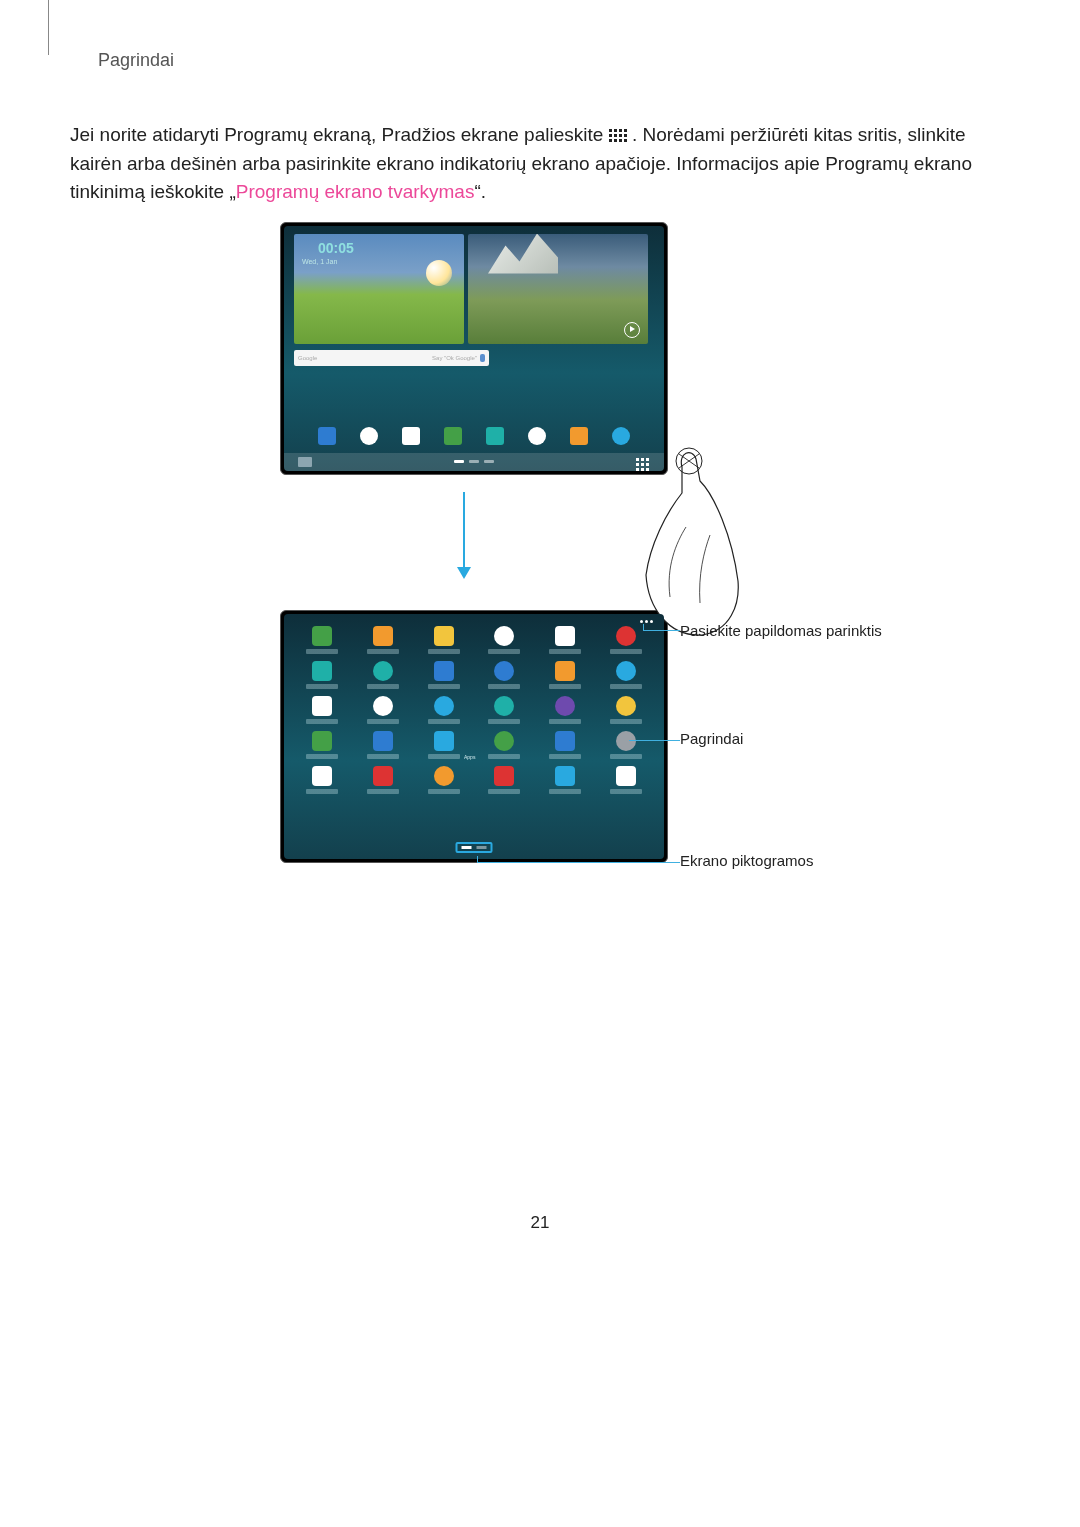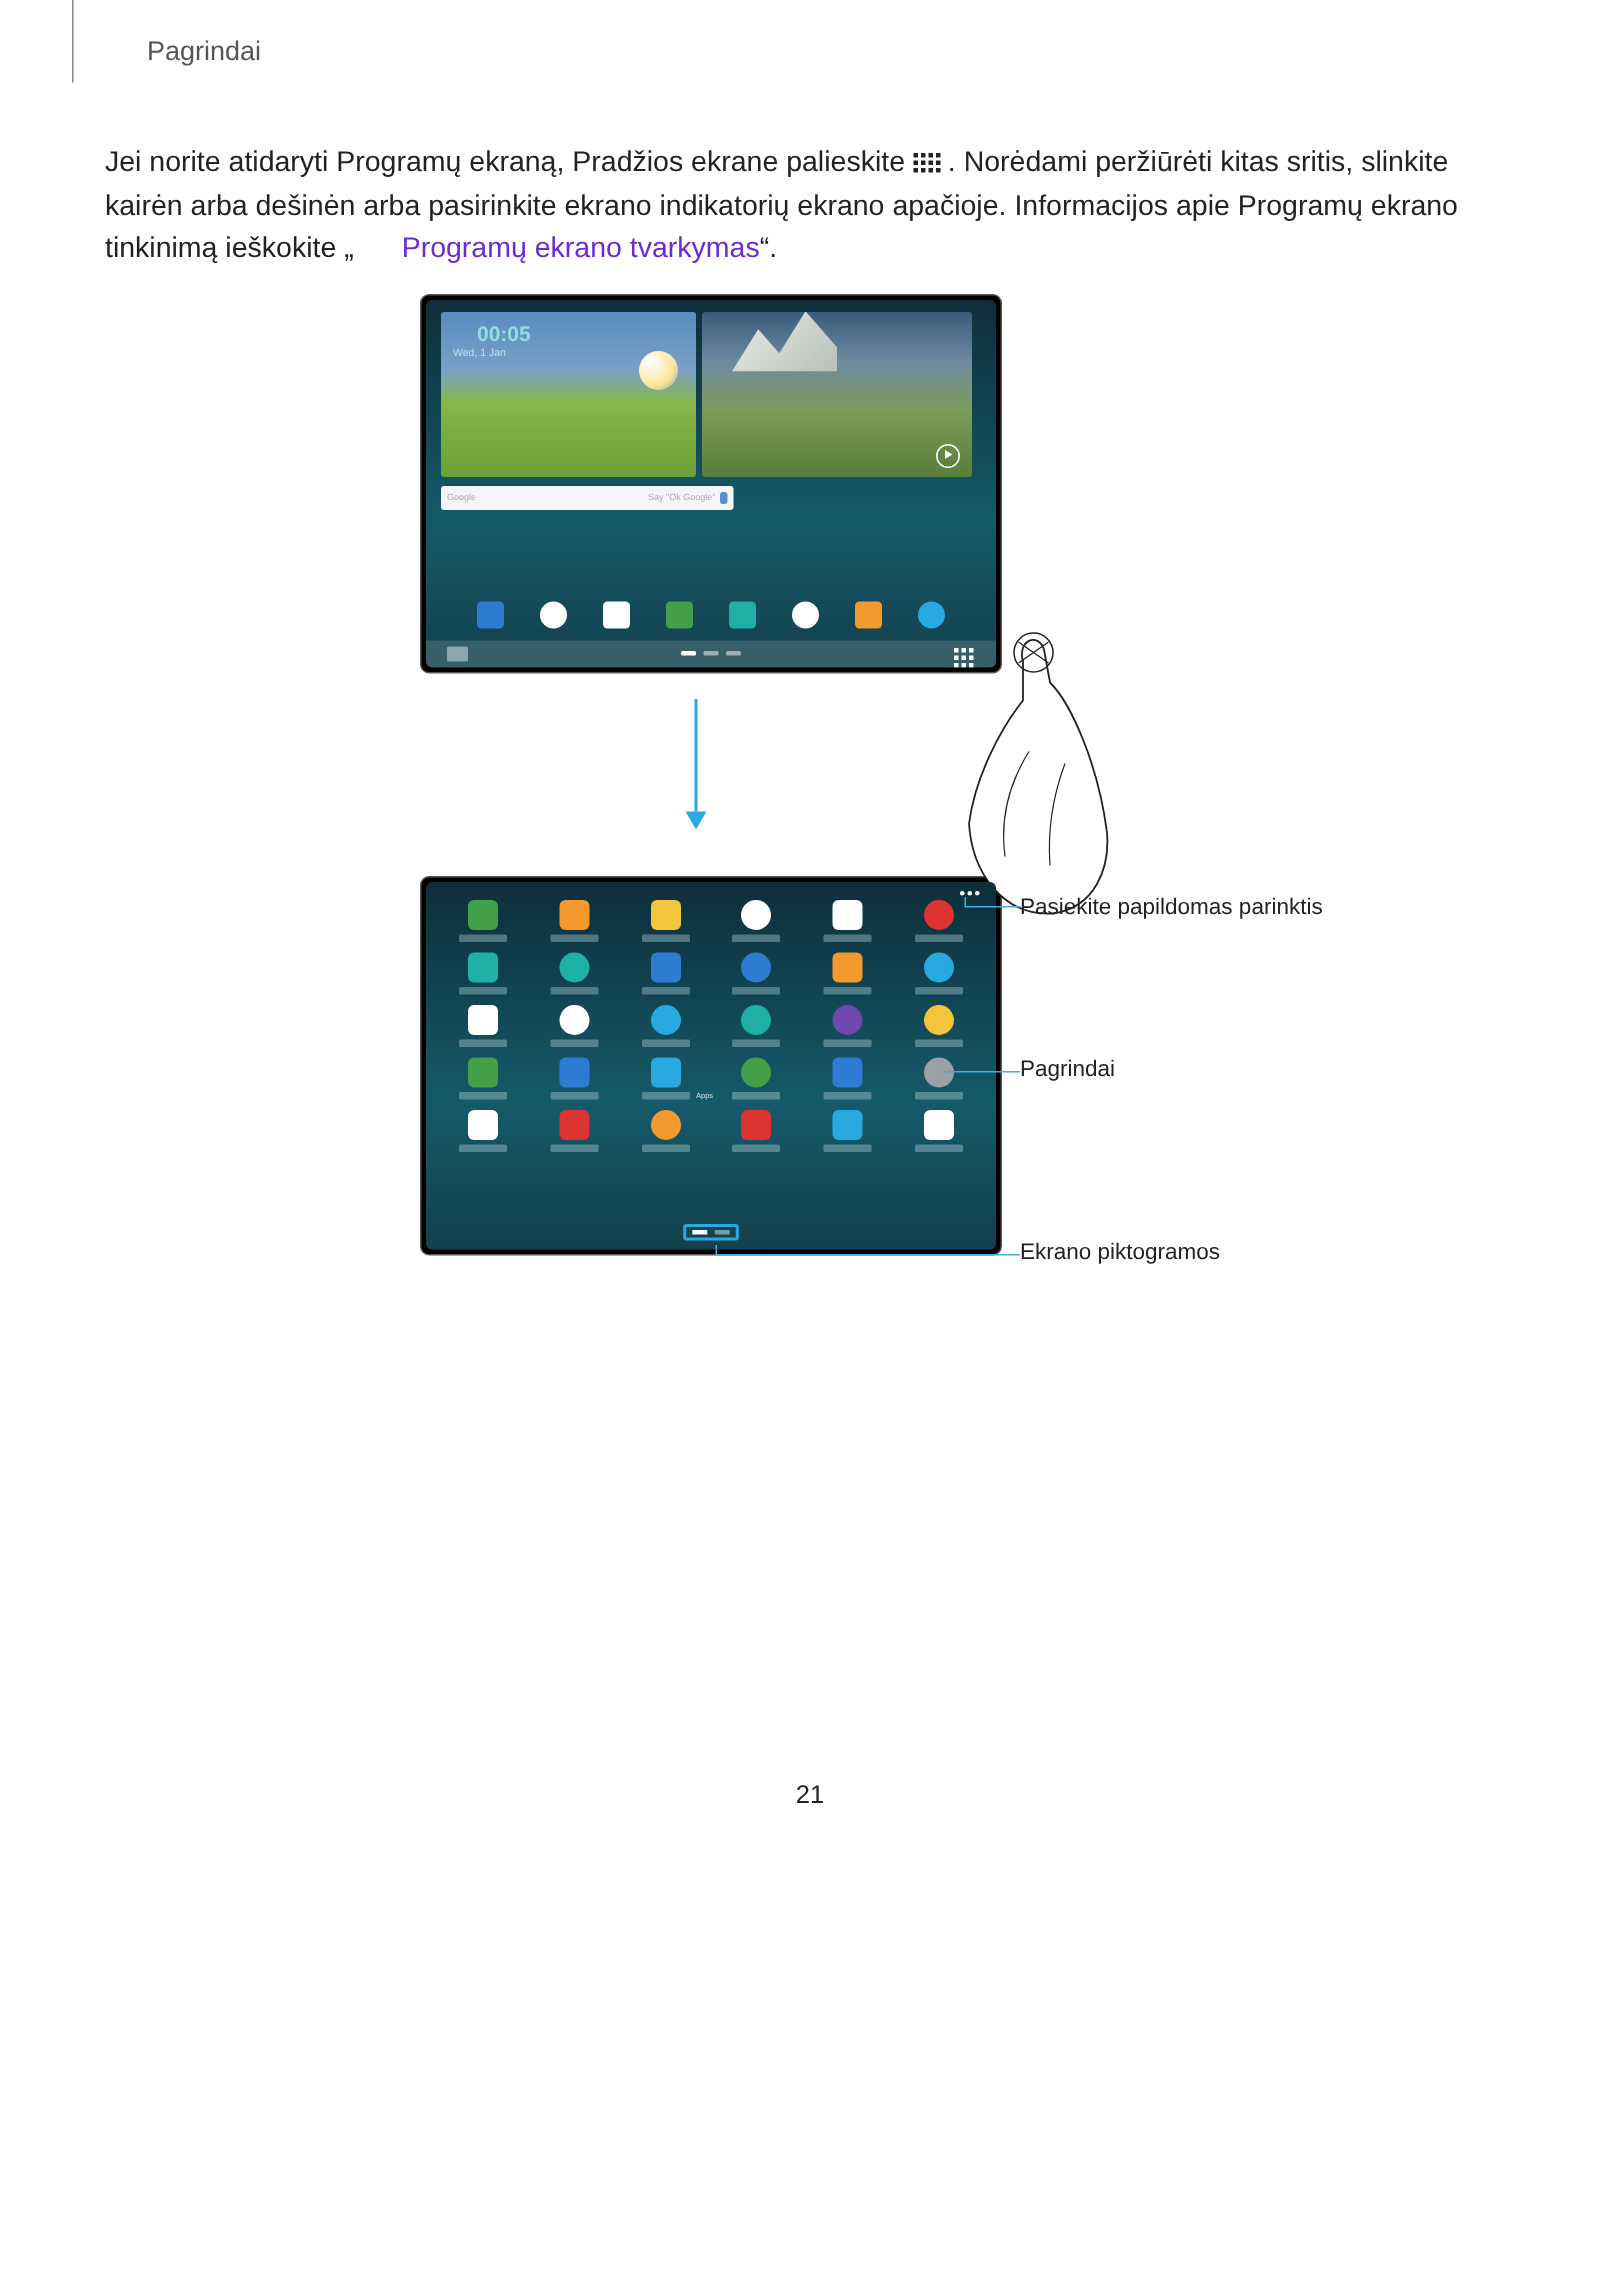--- a/index.html
+++ b/index.html
@@ -4,21 +4,21 @@
 <style>
   body {
     margin: 0;
     font-family: Arial, Helvetica, sans-serif;
     background: #fff;
     color: #222;
     width: 1080px;
     position: relative;
   }
   .page {
-    padding: 14px 70px 60px 70px;
+    padding: 40px 70px 60px 70px;
     position: relative;
   }
   .vdiv {
     position: absolute;
     left: 48px;
     top: 0;
     width: 0;
     height: 55px;
     border-left: 1px solid #888;
   }
@@ -43,21 +43,21 @@
     display: inline-block;
     vertical-align: -2px;
     width: 18px; height: 14px;
     position: relative;
   }
   .inline-icon span {
     position: absolute;
     width: 3px; height: 3px;
     background: #222;
   }
-  .lk { color: #6d28d9; margin-left: 32px; }
+  .lk { color: #ec4899; }
   .figwrap {
     position: relative;
     width: 100%;
     margin-top: 15px;
   }
   
   .device {
     width: 380px;
     margin-left: 210px;
     border: 1px solid #555;

